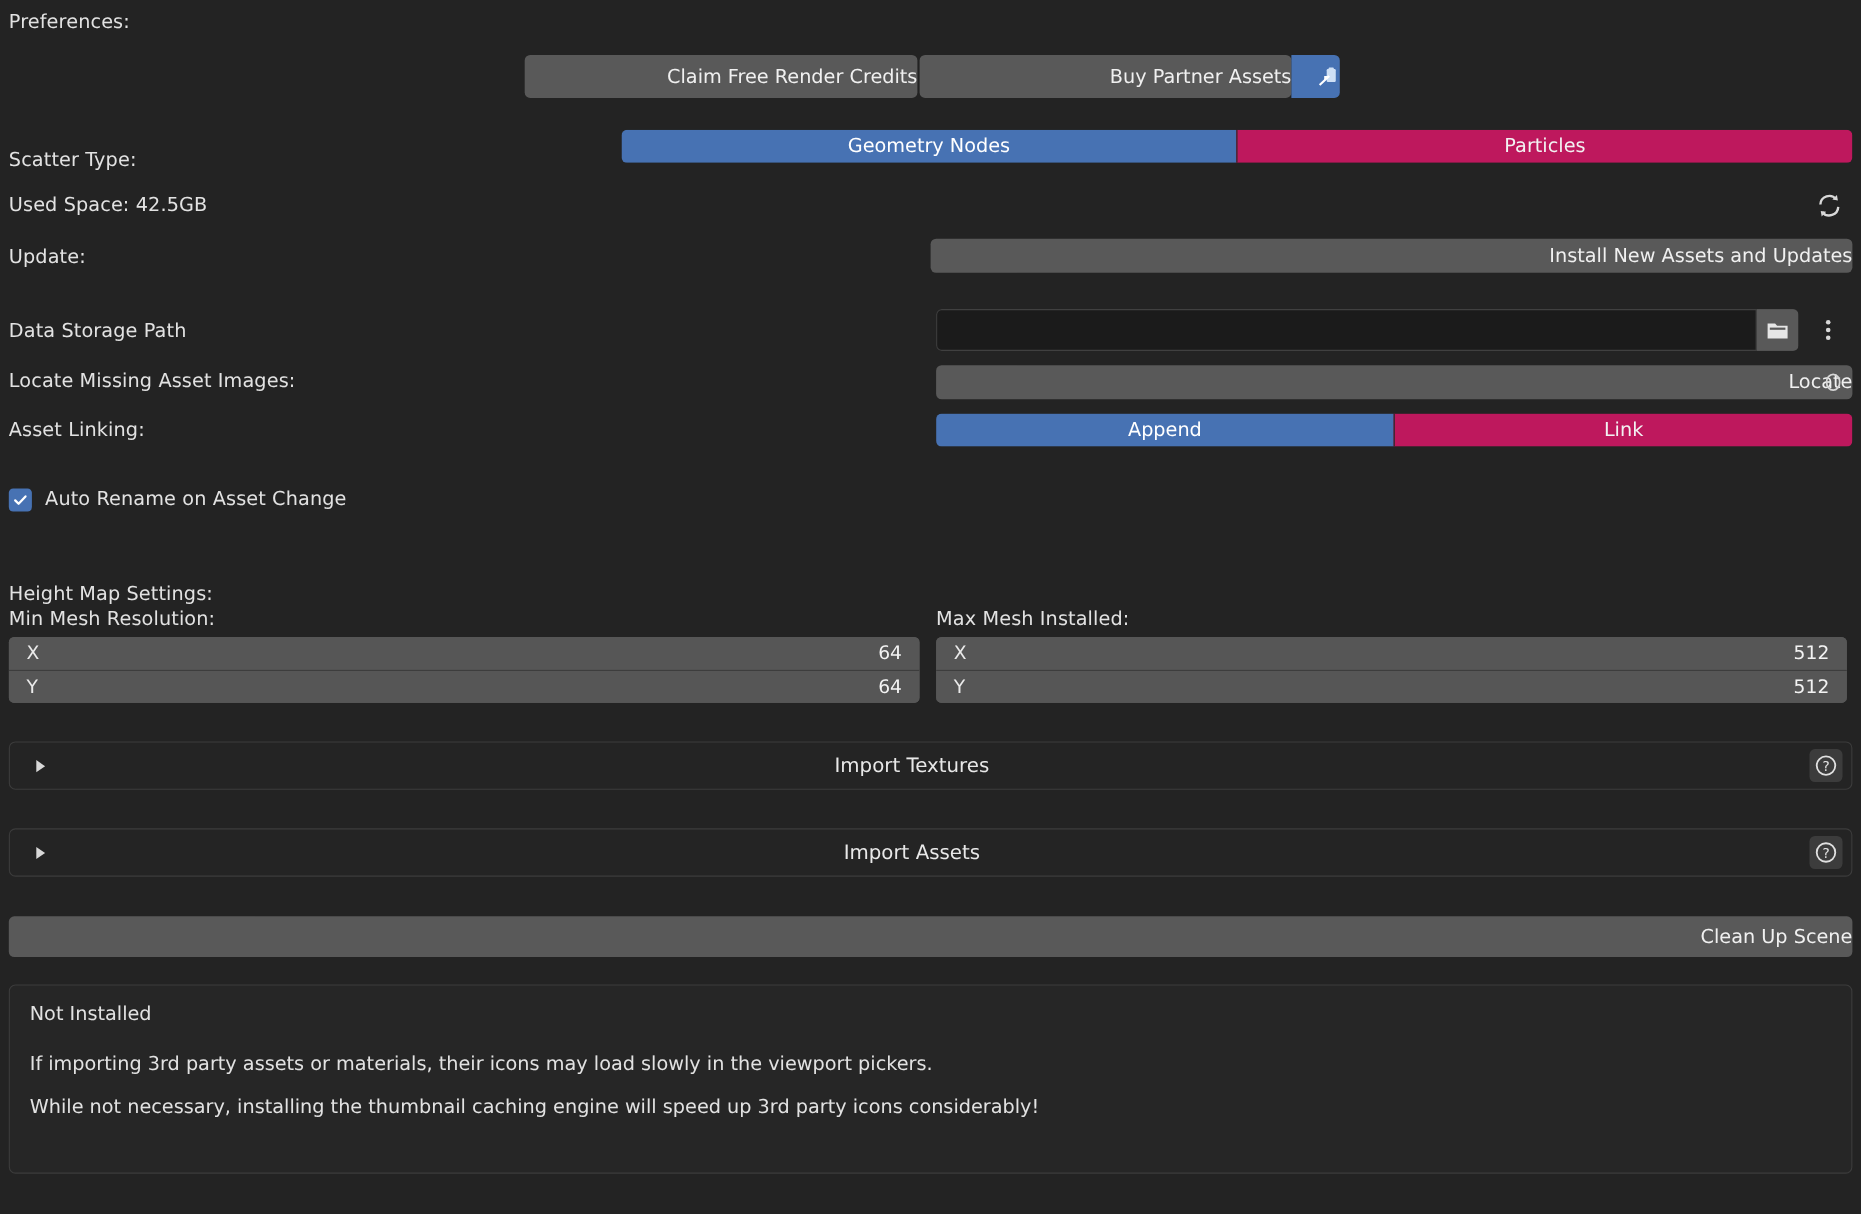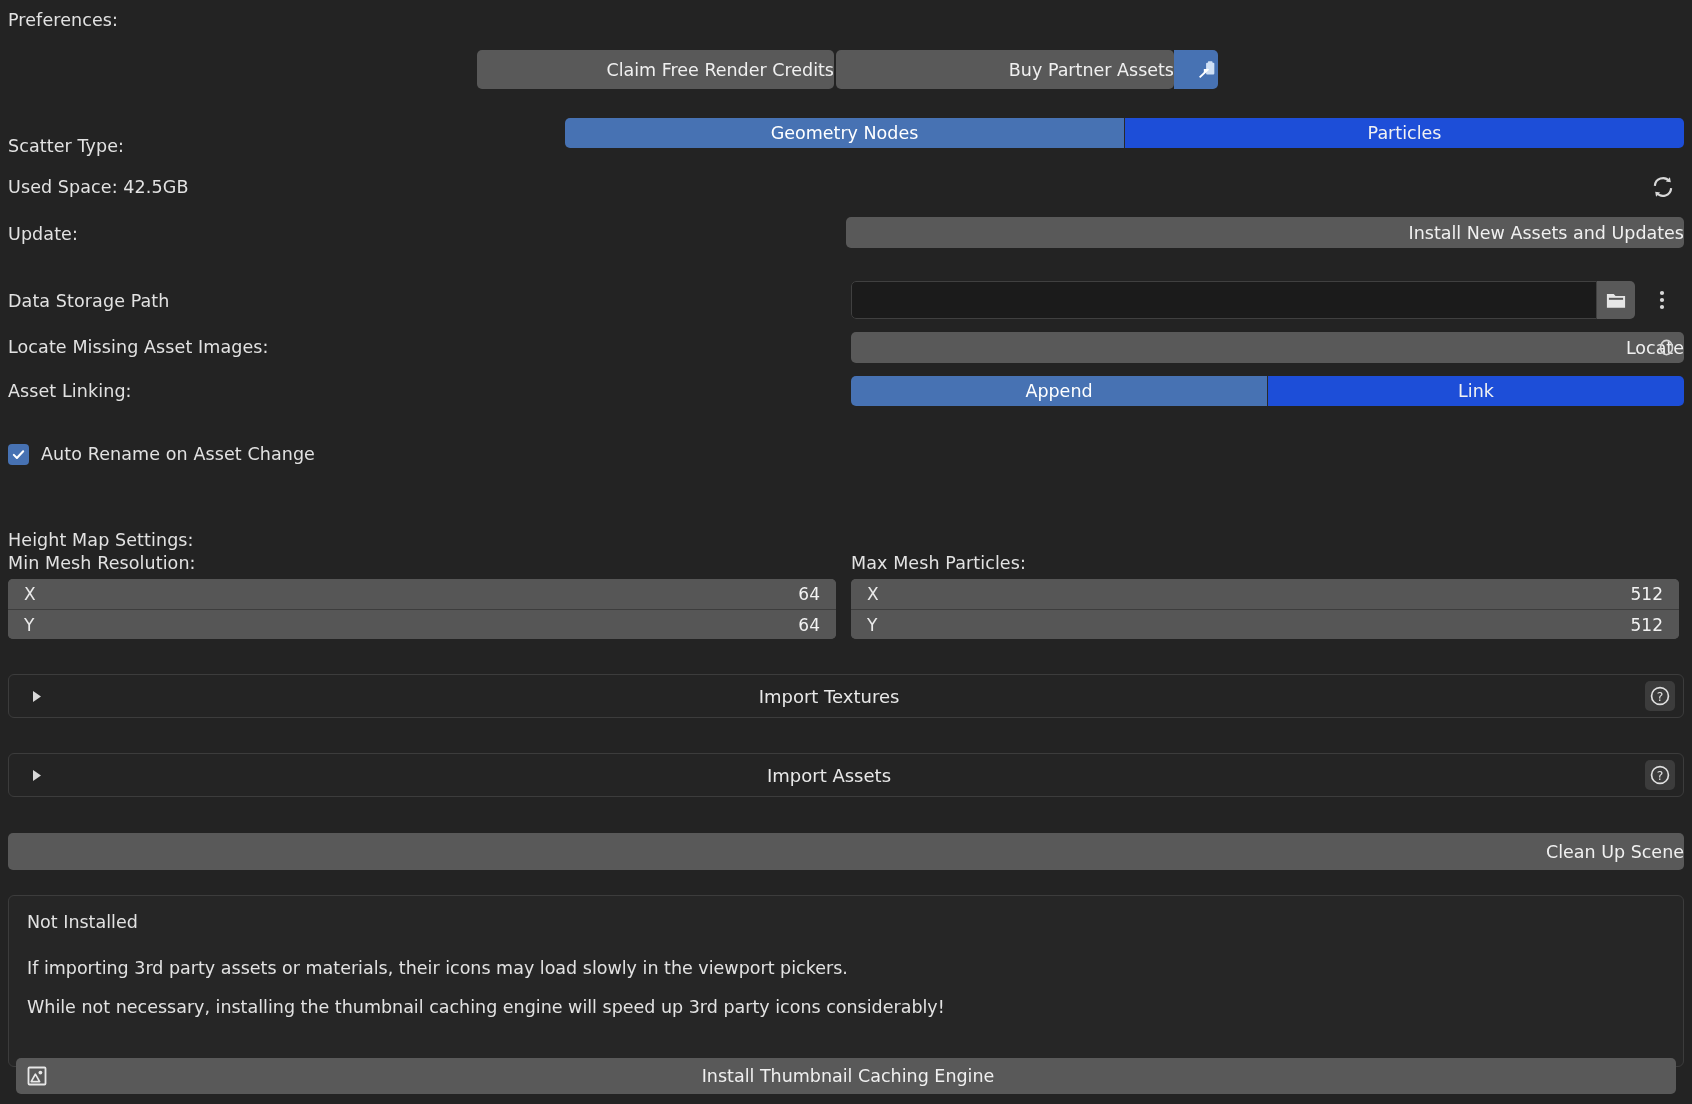--- a/index.html
+++ b/index.html
@@ -63,21 +63,21 @@
     box-sizing: border-box;
     height: 100%;
   }
   .toggle-seg {
     flex: 1;
     display: flex;
     align-items: center;
     justify-content: center;
     font-size: 17.5px;
     color: #f2f2f2;
-    background: #1d4ed8;
+    background: #be185d;
     cursor: pointer;
     user-select: none;
   }
   .toggle-seg.active {
     background: #4772b3;
     color: #ffffff;
   }
   .toggle-seg + .toggle-seg {
     border-left: 1px solid #2a2a2a;
   }
@@ -365,21 +365,21 @@
       <span>X</span>
       <span class="nv">64</span>
     </div>
     <div class="numrow">
       <span>Y</span>
       <span class="nv">64</span>
     </div>
   </div>
 
   <div class="row" style="left:851px; top:550px; height:26px;">
-    <span class="label">Max Mesh Particles:</span>
+    <span class="label">Max Mesh Installed:</span>
   </div>
   <div class="numstack" style="left:851px; top:579px; width:828px;">
     <div class="numrow">
       <span>X</span>
       <span class="nv">512</span>
     </div>
     <div class="numrow">
       <span>Y</span>
       <span class="nv">512</span>
     </div>
@@ -422,24 +422,14 @@
   <div class="btn" style="position:absolute; left:8px; top:833px; width:1676px; height:37px;">
     <span>Clean Up Scene</span>
   </div>
 
   <div class="infobox" style="left:8px; top:895px; width:1676px; height:172px;">
     <div class="line first">Not Installed</div>
     <div class="line">If importing 3rd party assets or materials, their icons may load slowly in the viewport pickers.</div>
     <div class="line">While not necessary, installing the thumbnail caching engine will speed up 3rd party icons considerably!</div>
   </div>
 
-  <div class="install-btn" style="left:16px; top:1058px; width:1660px; height:36px;">
-    <span class="ib-icon">
-      <svg width="24" height="24" viewBox="0 0 24 24">
-        <rect x="3.5" y="3.5" width="17" height="17" rx="1" fill="none" stroke="#e8e8e8" stroke-width="1.8"></rect>
-        <circle cx="15.4" cy="8.6" r="1.9" fill="#e8e8e8"></circle>
-        <path d="M6.2 17.6 L10.4 10.2 L14.6 17.6 Z" fill="none" stroke="#e8e8e8" stroke-width="1.7" stroke-linejoin="round"></path>
-      </svg>
-    </span>
-    <span class="ib-label">Install Thumbnail Caching Engine</span>
-  </div>
 
 </div>
 
 </body></html>

